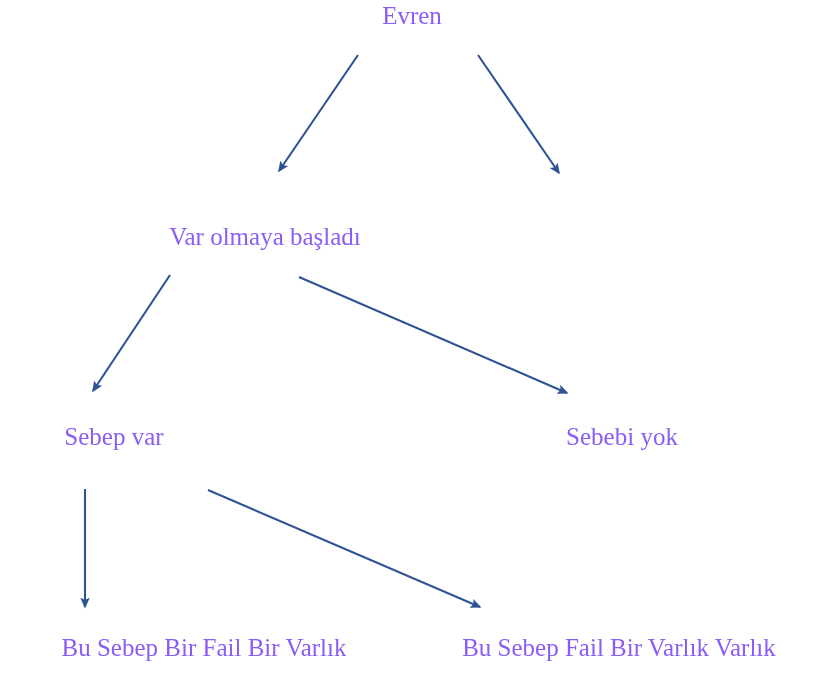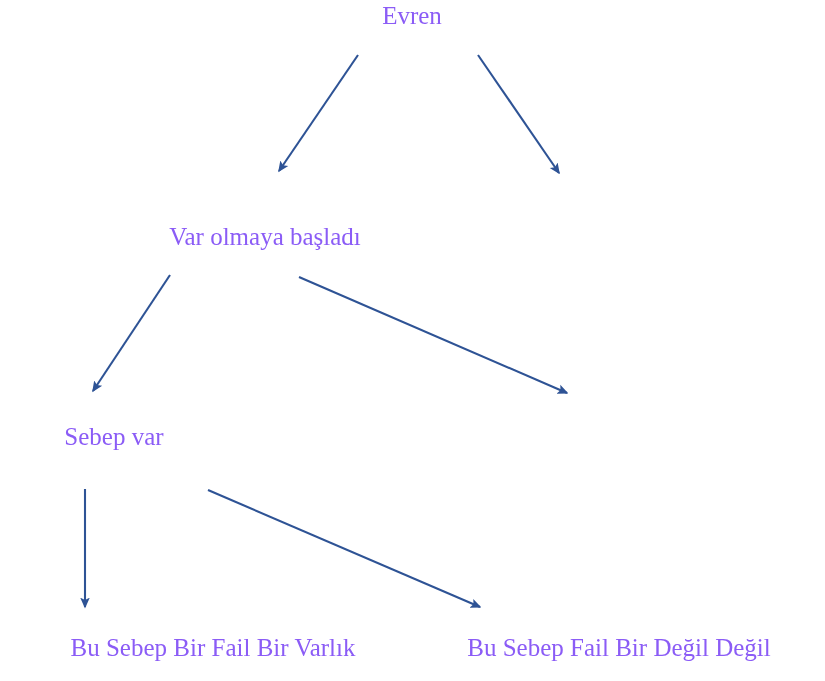--- a/index.html
+++ b/index.html
@@ -59,18 +59,19 @@
       </g>
   </svg>
 
   <div class="node-label lvl-root" style="left:412px; top:2px;">Evren</div>
 
   <div class="node-label lvl-two" style="left:265px; top:223px;">Var olmaya başladı</div>
 
 
   <div class="node-label lvl-three" style="left:114px; top:423px;">Sebep var</div>
 
+  <div class="node-label lvl-three" style="left:622px; top:423px;">Sebebi yok</div>
 
-  <div class="node-label lvl-four" style="left:213px; top:634px;">Bu Sebep Bir Fail Bir Varlık</div>
+  <div class="node-label lvl-four" style="left:204px; top:634px;">Bu Sebep Bir Fail Bir Varlık</div>
 
-  <div class="node-label lvl-four" style="left:619px; top:634px;">Bu Sebep Fail Bir Değil Değil</div>
+  <div class="node-label lvl-four" style="left:619px; top:634px;">Bu Sebep Fail Bir Varlık Varlık</div>
 
 </div>
 
 </body></html>

